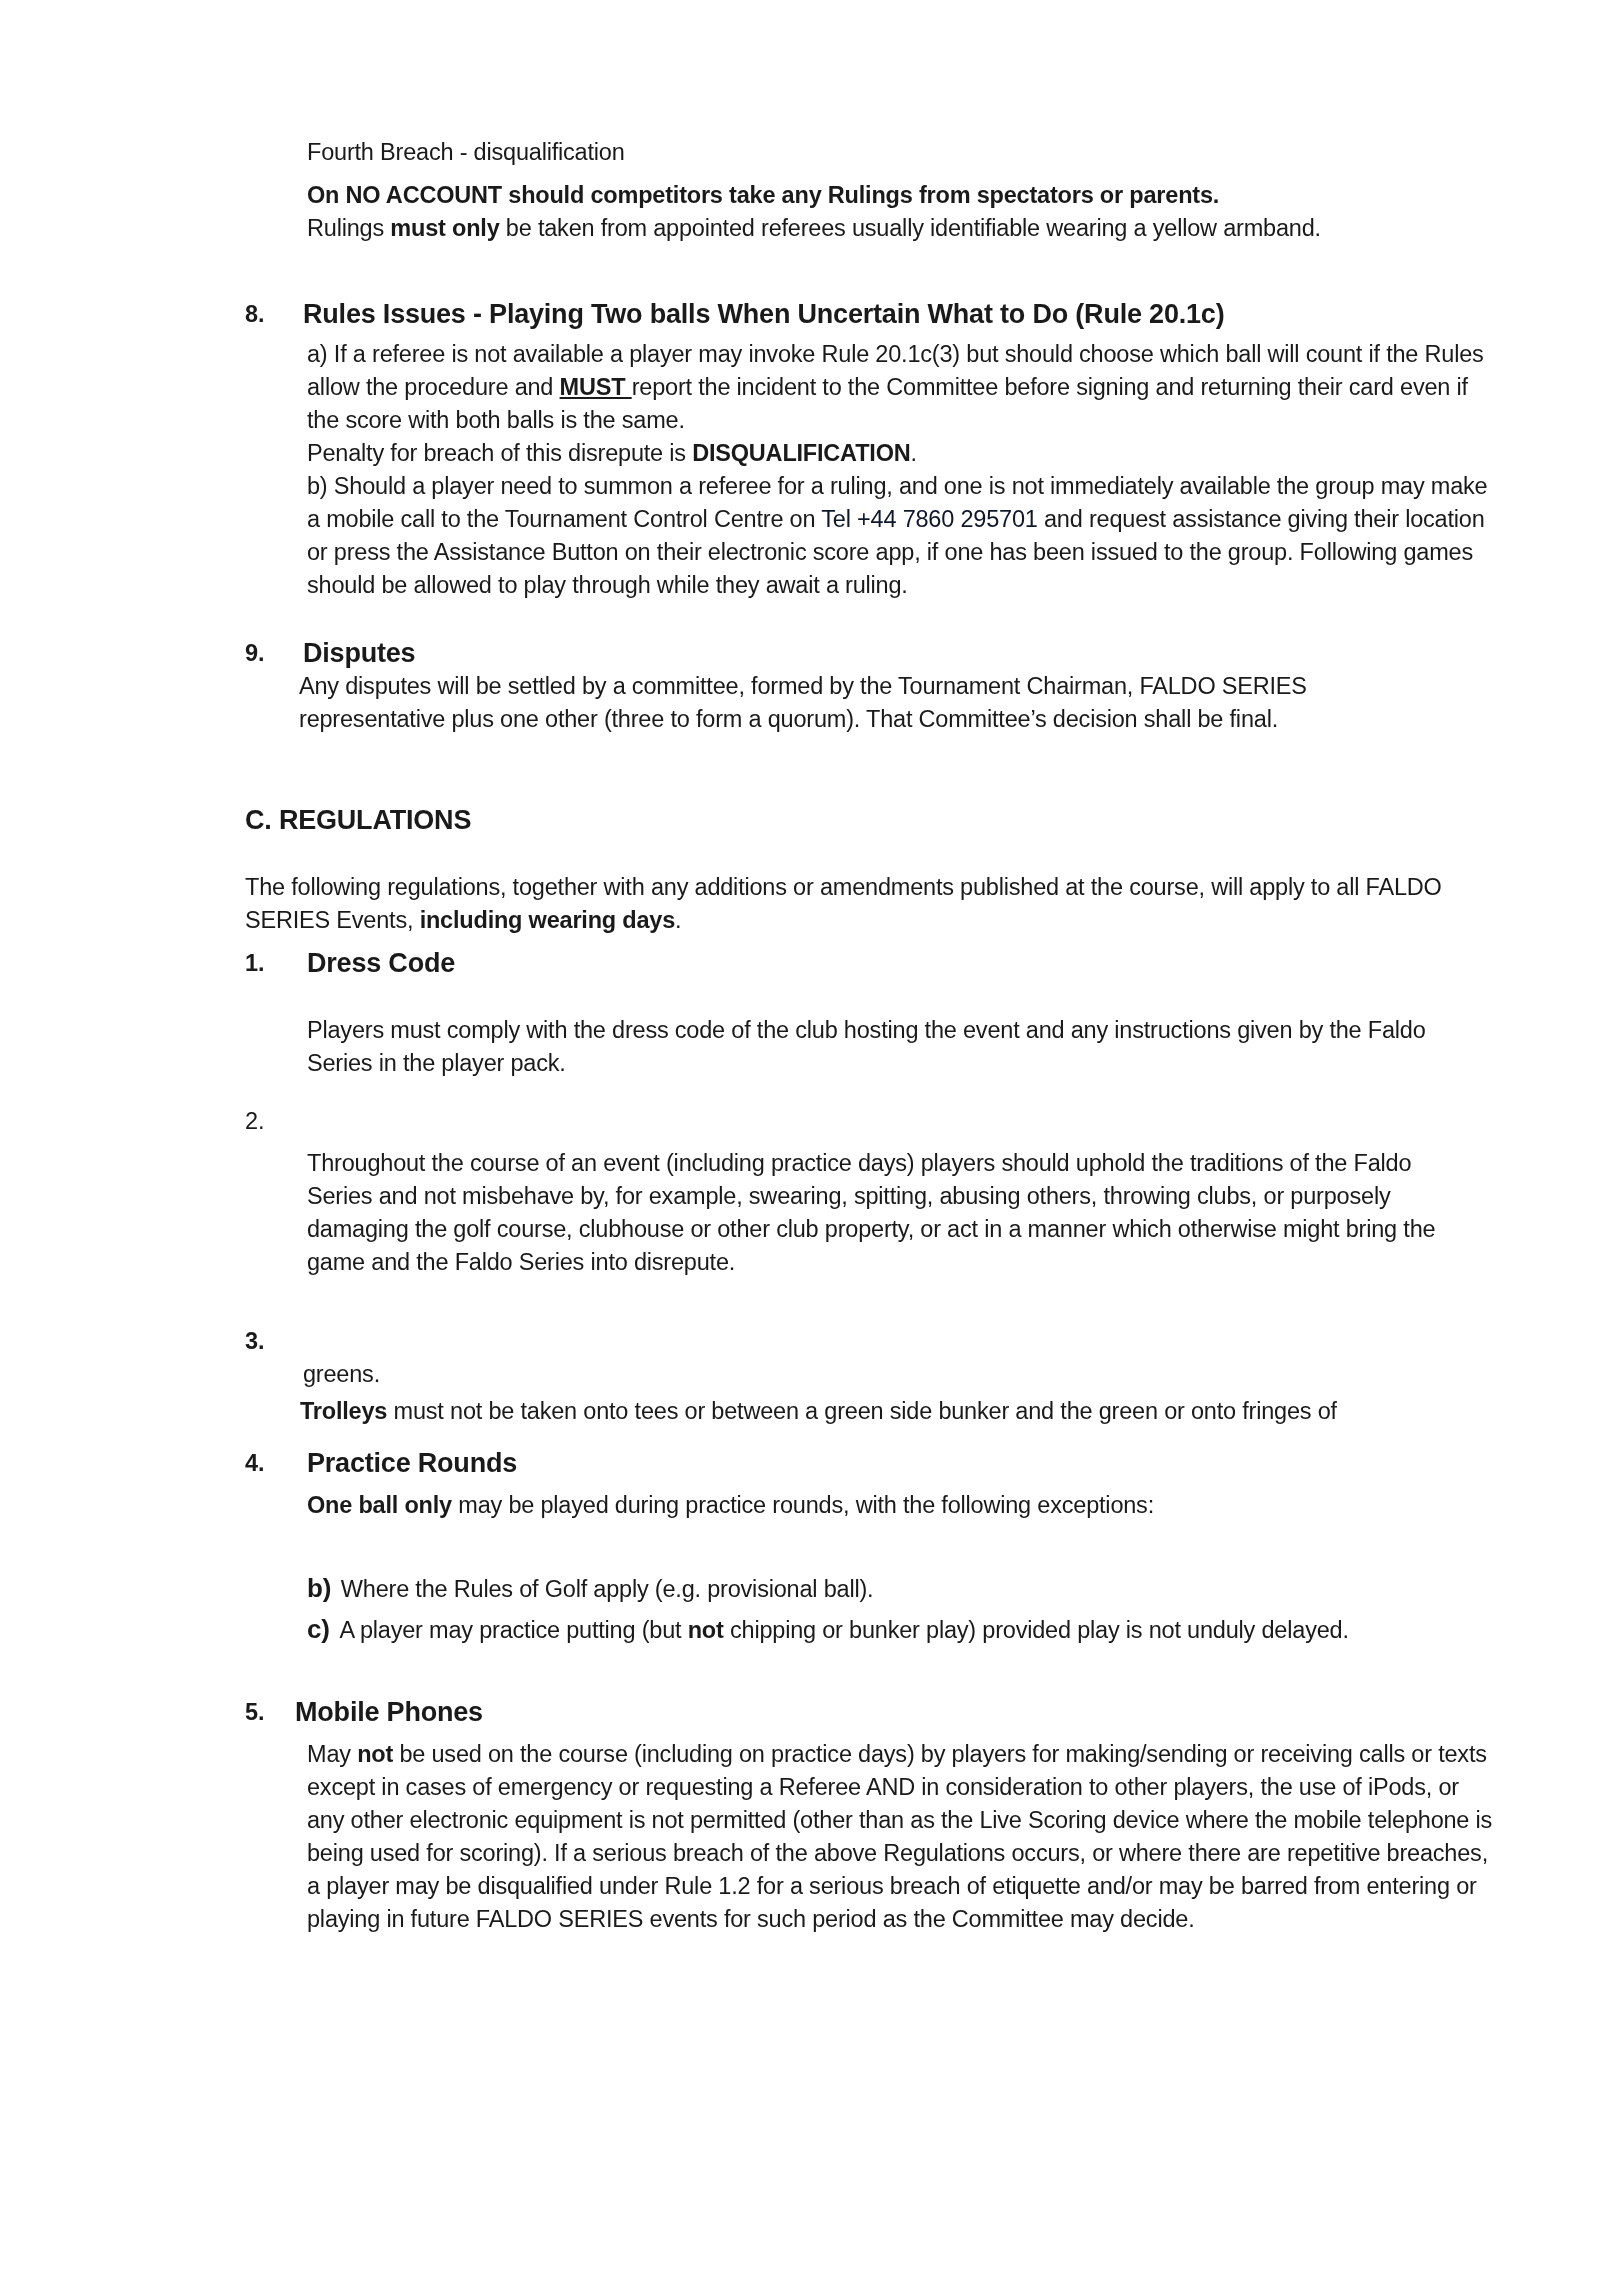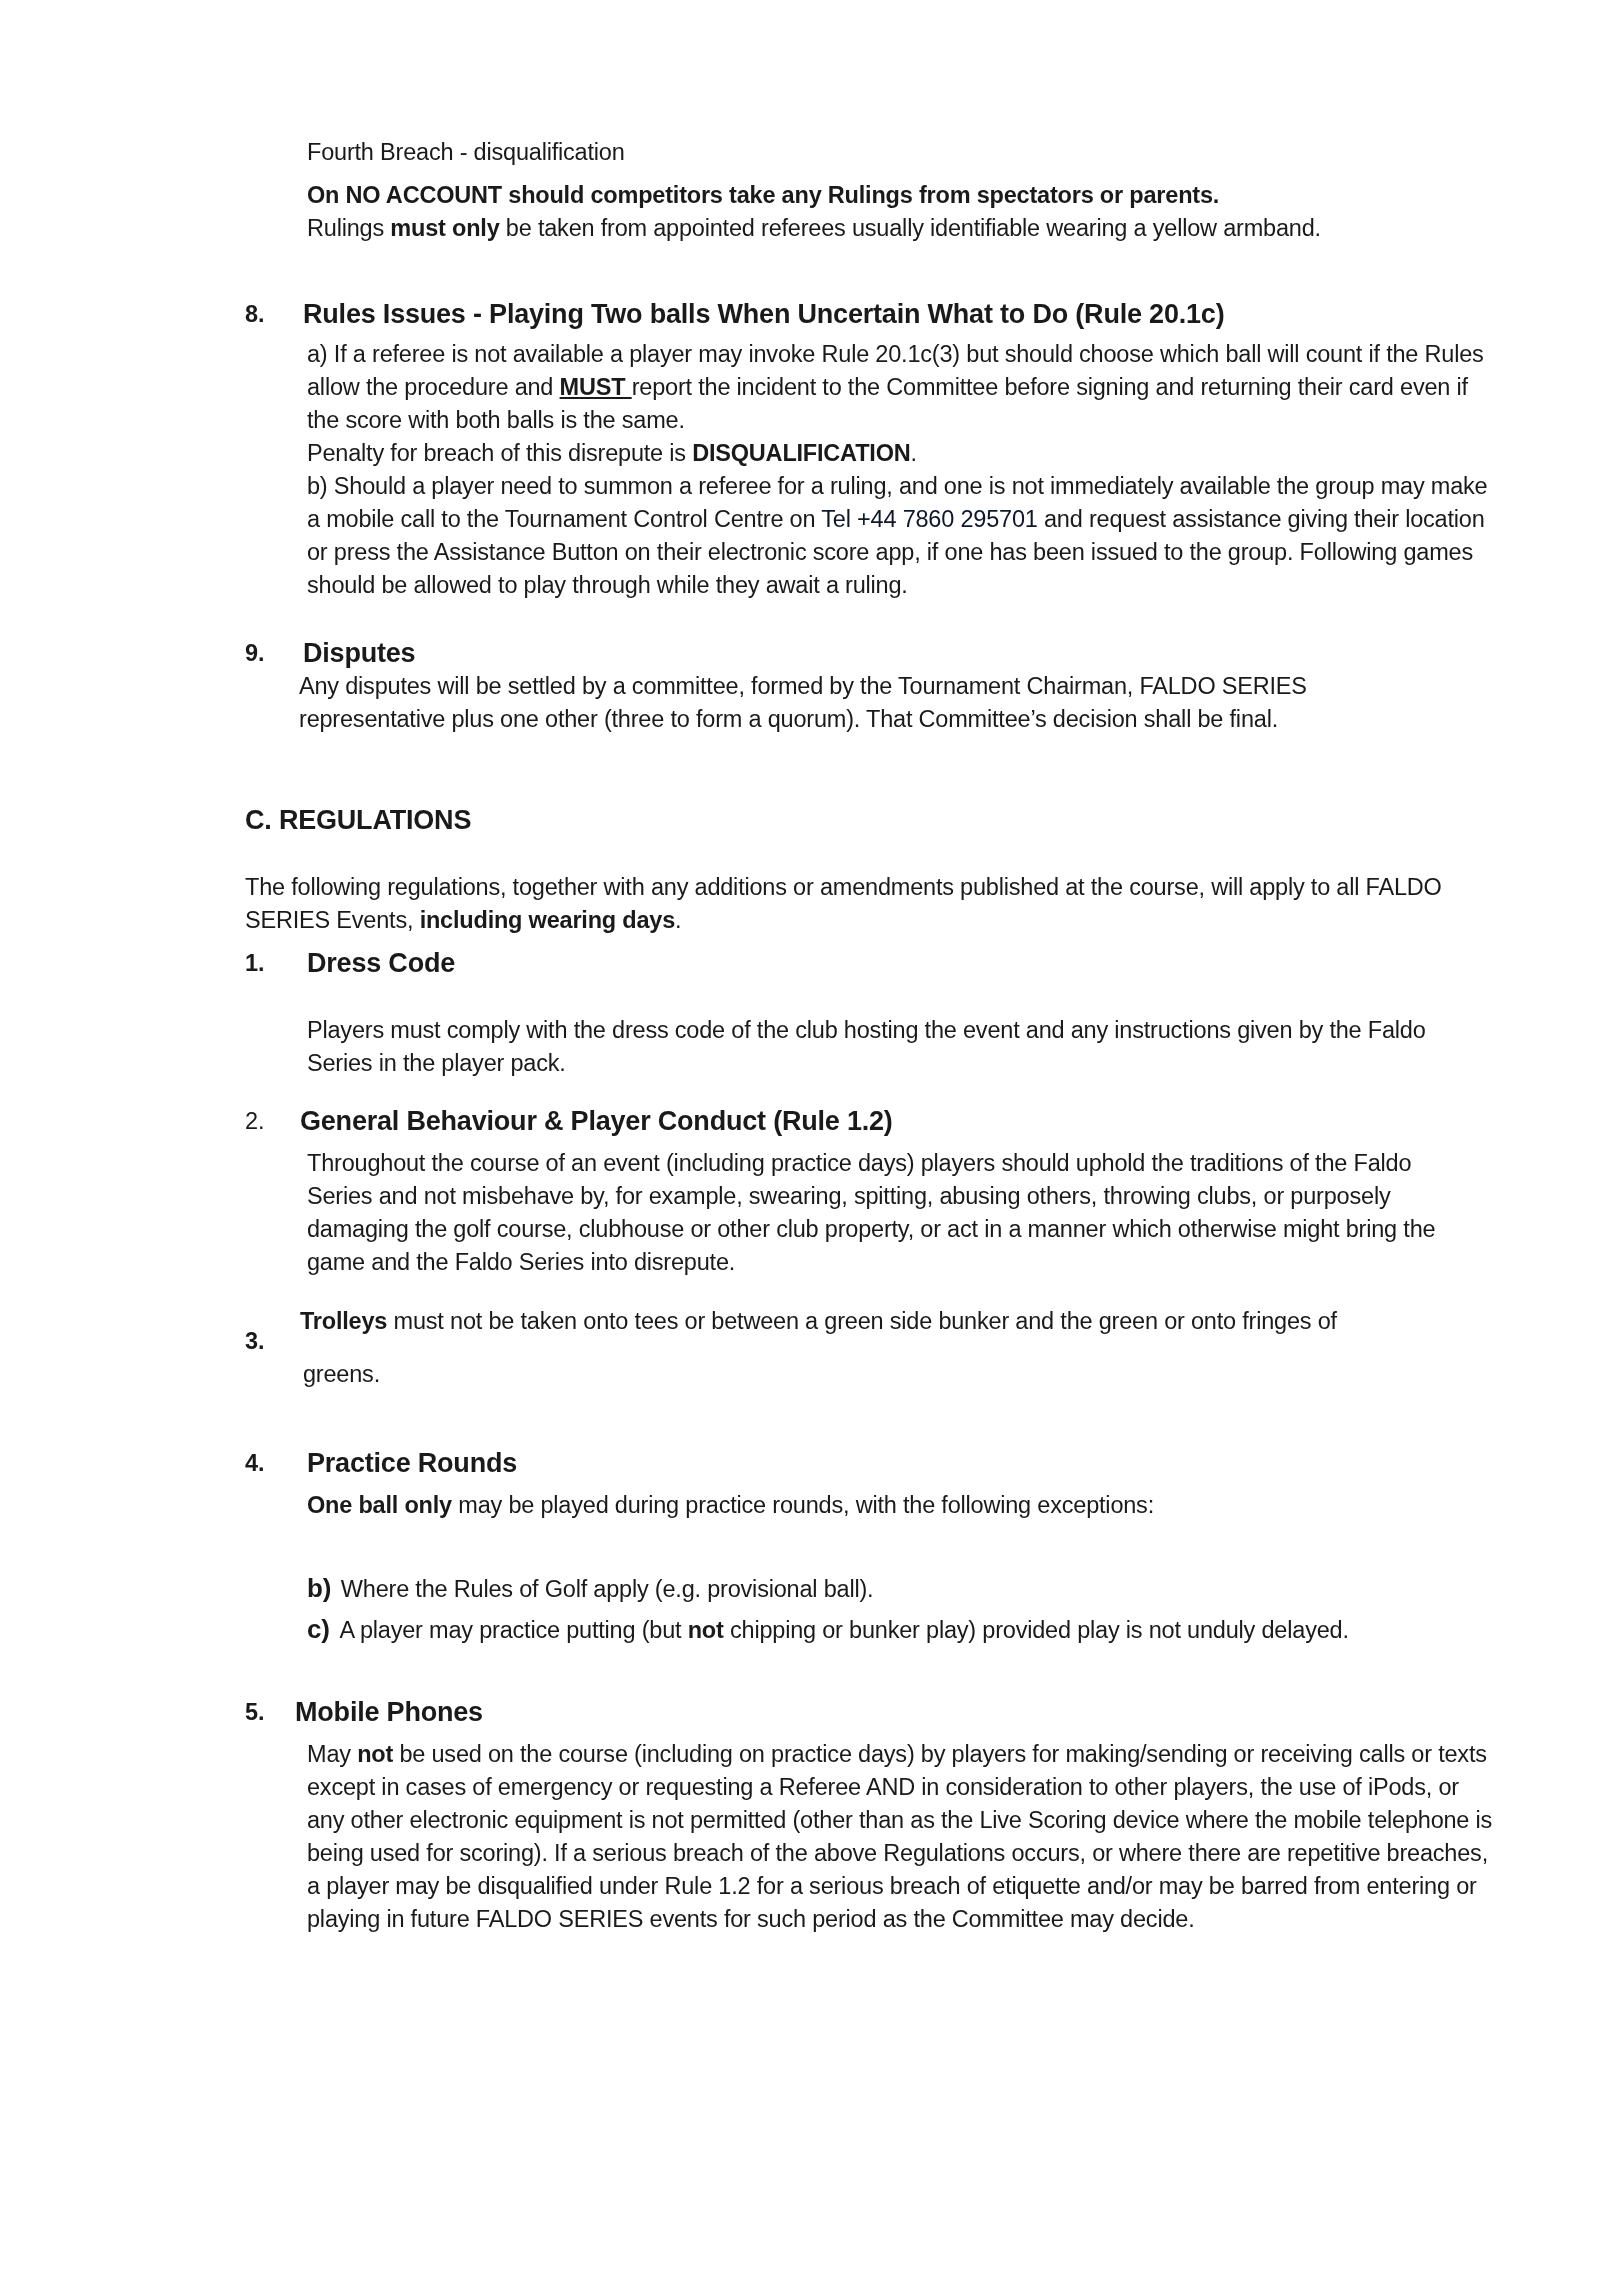--- a/index.html
+++ b/index.html
@@ -42,25 +42,24 @@
   <div class="para" style="left:299px; top:670px; width:1104px;">Any disputes will be settled by a committee, formed by the Tournament Chairman, FALDO SERIES representative plus one other (three to form a quorum). That Committee’s decision shall be final.</div>
 
   <div class="heading" style="left:245px; top:804px;">C. REGULATIONS</div>
   <div class="para" style="left:245px; top:871px; width:1250px;"><span>The following regulations, together with any additions or amendments published at the course, will apply to all FALDO SERIES Events, </span><span class="b">including wearing days</span><span>.</span></div>
 
   <div class="num" style="left:245px; top:947px;">1.</div>
   <div class="heading" style="left:307px; top:947px;">Dress Code</div>
   <div class="para" style="left:307px; top:1014px; width:1168px;">Players must comply with the dress code of the club hosting the event and any instructions given by the Faldo Series in the player pack.</div>
 
   <div class="num plain" style="left:245px; top:1105px;">2.</div>
-  <div class="heading" style="left:300px; top:1105px;">General Behaviour &amp; Player Conduct (Rule 1.2)</div>
   <div class="para" style="left:307px; top:1147px; width:1152px;">Throughout the course of an event (including practice days) players should uphold the traditions of the Faldo Series and not misbehave by, for example, swearing, spitting, abusing others, throwing clubs, or purposely damaging the golf course, clubhouse or other club property, or act in a manner which otherwise might bring the game and the Faldo Series into disrepute.</div>
 
   <div class="num" style="left:245px; top:1325px;">3.</div>
-  <div class="sub" style="left:300px; top:1305px;"><span class="b">Trolleys</span><span> must not be taken onto tees or between a green side bunker and the green or onto fringes of</span></div>
+  <div class="sub" style="left:300px; top:1395px;"><span class="b">Trolleys</span><span> must not be taken onto tees or between a green side bunker and the green or onto fringes of</span></div>
   <div class="sub" style="left:303px; top:1358px;">greens.</div>
 
   <div class="num" style="left:245px; top:1447px;">4.</div>
   <div class="heading" style="left:307px; top:1447px;">Practice Rounds</div>
   <div class="sub" style="left:307px; top:1489px;"><span class="b">One ball only</span><span> may be played during practice rounds, with the following exceptions:</span></div>
   <div class="sub" style="left:307px; top:1572px;"><span class="lbl">b)</span><span>Where the Rules of Golf apply (e.g. provisional ball).</span></div>
   <div class="sub" style="left:307px; top:1613px;text-align:center;"><span class="lbl">c)</span><span>A player may practice putting (but </span><span class="b">not</span><span> chipping or bunker play) provided play is not unduly delayed.</span></div>
 
   <div class="num" style="left:245px; top:1696px;">5.</div>
   <div class="heading" style="left:295px; top:1696px;text-align:center;">Mobile Phones</div>

